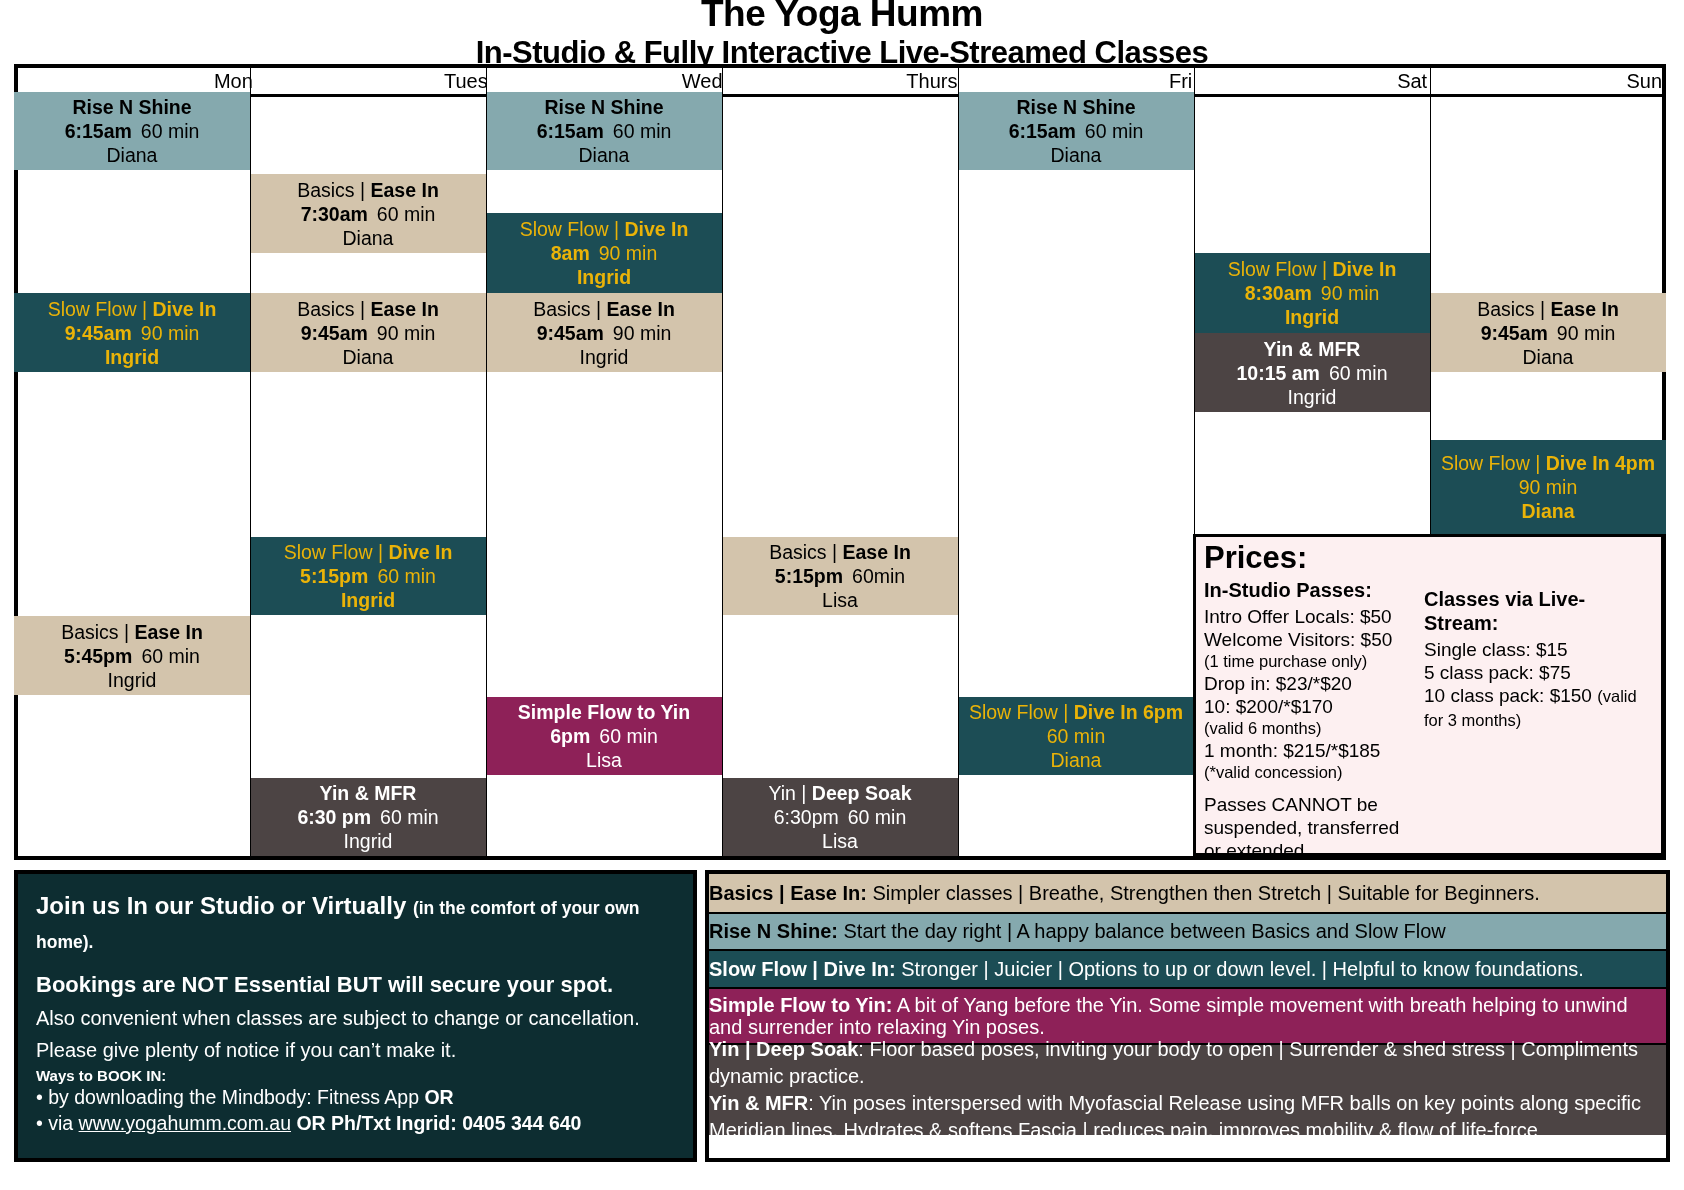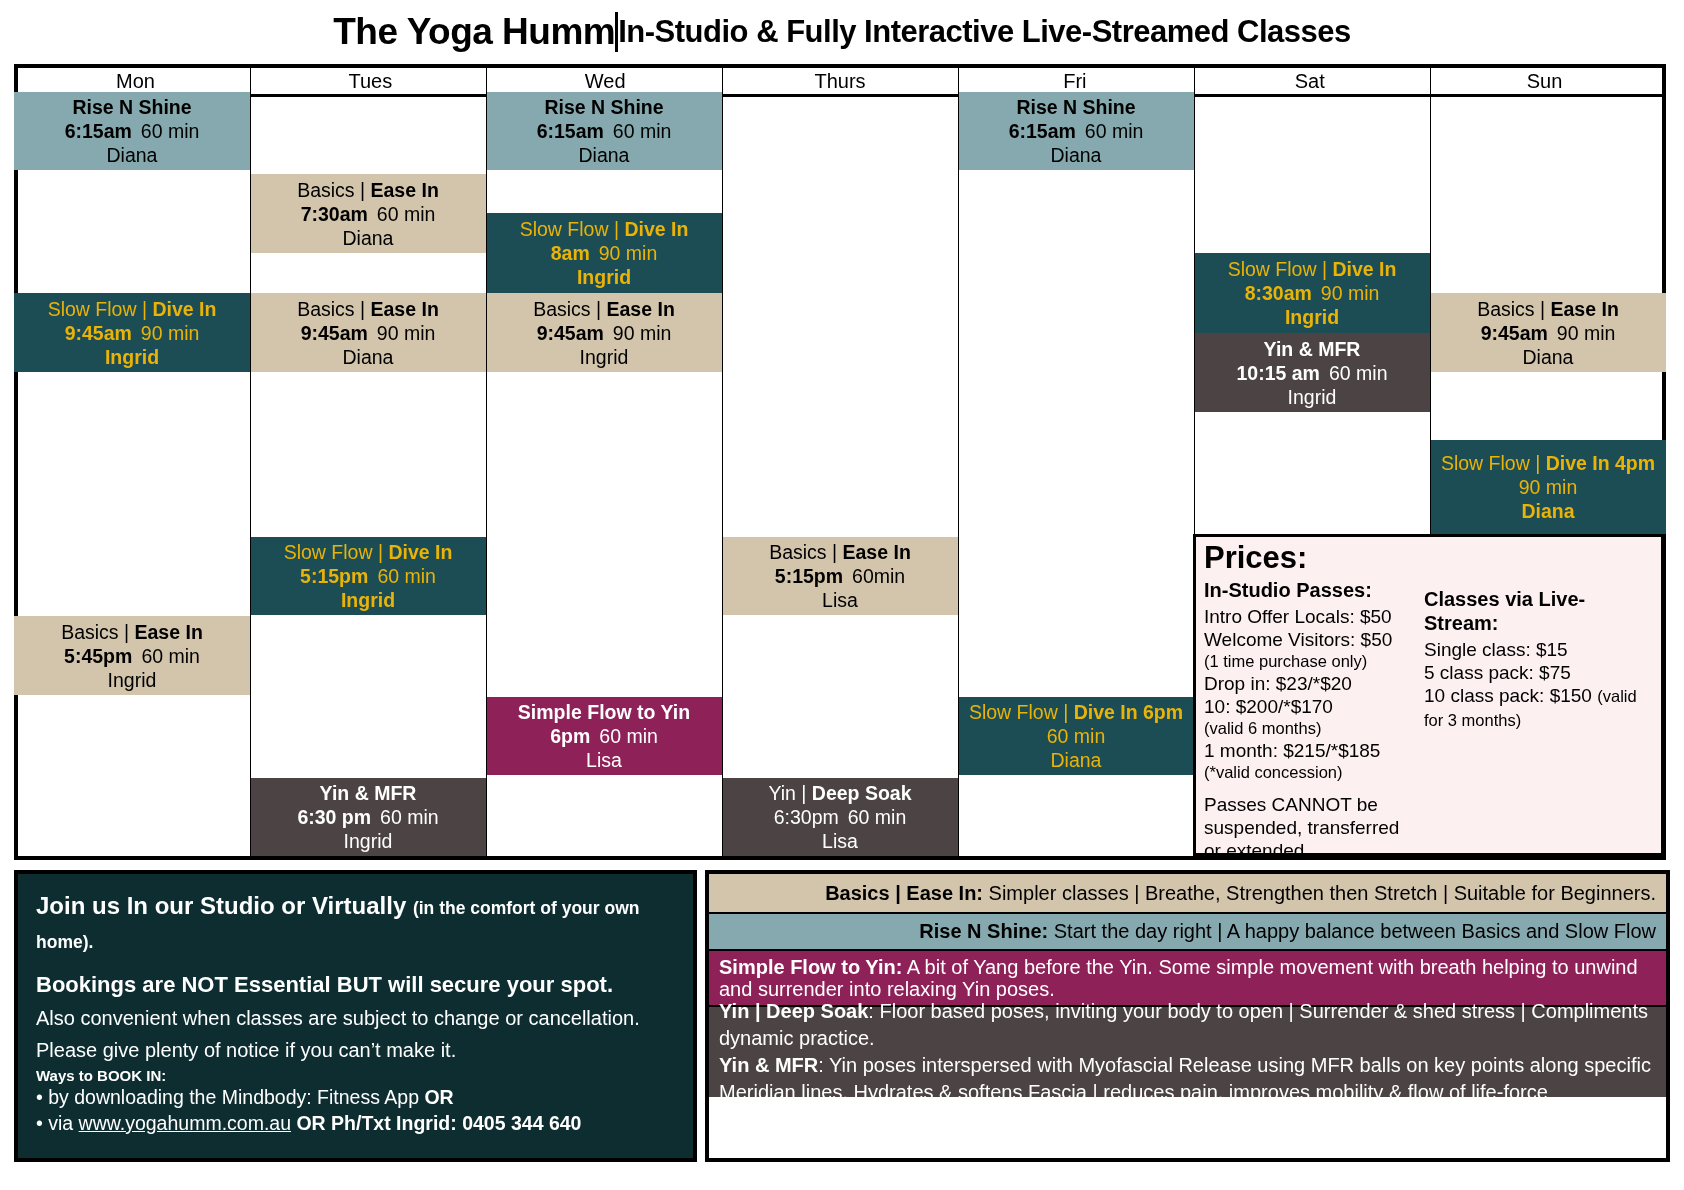--- a/index.html
+++ b/index.html
@@ -1,30 +1,30 @@
 <!DOCTYPE html>
 <html style="--c-rise: #85a9ae; --c-basics: #d3c4ac; --c-slow: #1c4d55; --c-simple: #8e2158; --c-yin: #4c4444; --c-panel_bg: #0d2d31; --c-prices_bg: #fdf0f1;"><head>
 <meta charset="utf-8">
 <style>
   html,body{margin:0;padding:0;background:#fff;}
   .page{position:relative;width:1684px;height:1190px;background:#fff;
         font-family:"Liberation Sans",sans-serif;color:#000;overflow:hidden;}
 
   
   .title-bar{position:absolute;left:0;top:6px;width:100%;height:52px;
-             display:flex;justify-content:center;align-items:center;}
+             display:flex;justify-content:center;align-items:center;flex-direction:column;}
   .title-main{font-size:37px;font-weight:bold;letter-spacing:-.5px;}
   .title-sep{width:3px;height:40px;background:#000;}
   .title-sub{font-size:31px;font-weight:bold;letter-spacing:-.5px;}
 
   
   .grid{position:absolute;left:14px;top:64px;width:1652px;height:796px;
         border:4px solid #000;box-sizing:border-box;background:#fff;}
   .day-row{display:flex;height:26px;border-bottom:3px solid #000;}
-  .day-cell{flex:1;text-align:center;font-size:20px;line-height:27px;}
+  .day-cell{flex:1;text-align:right;font-size:20px;line-height:27px;}
   .divider{position:absolute;top:68px;height:788px;width:1px;background:#000;z-index:3;}
 
   .block{position:absolute;z-index:2;display:flex;flex-direction:column;
          justify-content:center;text-align:center;
          font-size:19.5px;line-height:24px;}
   .cat-rise{background:var(--c-rise);color:#000;}
   .cat-basics{background:var(--c-basics);color:#000000;}
   .cat-slow{background:var(--c-slow);color:#eab308;}
   .cat-simple{background:var(--c-simple);color:#fff;}
   .cat-yin{background:var(--c-yin);color:#fff;}
@@ -52,22 +52,22 @@
   .i-head-small{font-size:17.5px;}
   .i-bold{font-size:22px;font-weight:bold;margin-top:14px;}
   .i-line{font-size:20px;line-height:24px;margin-top:8px;}
   .i-ways{font-size:15px;font-weight:bold;margin-top:5px;}
   .i-bullet{font-size:19.5px;line-height:26px;}
   .i-link{color:#fff;text-decoration:underline;cursor:pointer;}
 
   
   .legend{position:absolute;left:705px;top:870px;width:965px;height:292px;
           border:4px solid #000;box-sizing:border-box;z-index:1;}
-  .leg-row{padding:0 10px;display:flex;flex-direction:column;justify-content:center;
-           font-size:20px;box-sizing:border-box;align-items:flex-end;}
+  .leg-row{padding:0 0;display:flex;flex-direction:column;justify-content:center;
+           font-size:20px;box-sizing:border-box;}
   .leg-row + .leg-row{border-top:2px solid #000;}
   .leg-basics{height:38px;background:var(--c-basics);color:#000;}
   .leg-rise{height:37px;background:var(--c-rise);color:#000;}
   .leg-slow{height:38px;background:var(--c-slow);color:#fff;}
   .leg-simple{height:56px;background:var(--c-simple);color:#fff;line-height:22px;}
   .leg-yin{height:92px;background:var(--c-yin);color:#fff;line-height:27px;}
 </style>
 </head>
 <body>
 
@@ -228,20 +228,23 @@
     <div class="i-bullet"><span>•  via </span><span class="i-link">www.yogahumm.com.au</span><b> OR Ph/Txt Ingrid: 0405 344 640</b></div>
   </div>
 
   <div class="legend">
     <div class="leg-row leg-basics">
       <div><b>Basics | Ease In:</b><span>  Simpler classes | Breathe, Strengthen then Stretch | Suitable for Beginners.</span></div>
     </div>
     <div class="leg-row leg-rise">
       <div><b>Rise N Shine:</b><span> Start the day right | A happy balance between Basics and Slow Flow</span></div>
     </div>
+    <div class="leg-row leg-slow">
+      <div><b>Slow Flow | Dive In:</b><span> Stronger | Juicier | Options to up or down level. | Helpful to know foundations.</span></div>
+    </div>
     <div class="leg-row leg-simple">
       <div><b>Simple Flow to Yin:</b><span> A bit of Yang before the Yin. Some simple movement with breath helping to unwind and surrender into relaxing Yin poses.</span></div>
     </div>
     <div class="leg-row leg-yin">
       <div><b>Yin | Deep Soak</b><span>: Floor based poses, inviting your body to open | Surrender &amp; shed stress | Compliments dynamic practice.</span></div>
       <div><b>Yin &amp; MFR</b><span>: Yin poses interspersed  with Myofascial Release using MFR balls on key points along specific Meridian lines. Hydrates &amp; softens Fascia | reduces pain, improves mobility &amp; flow of life-force</span></div>
     </div>
   </div>
 
 </div>

